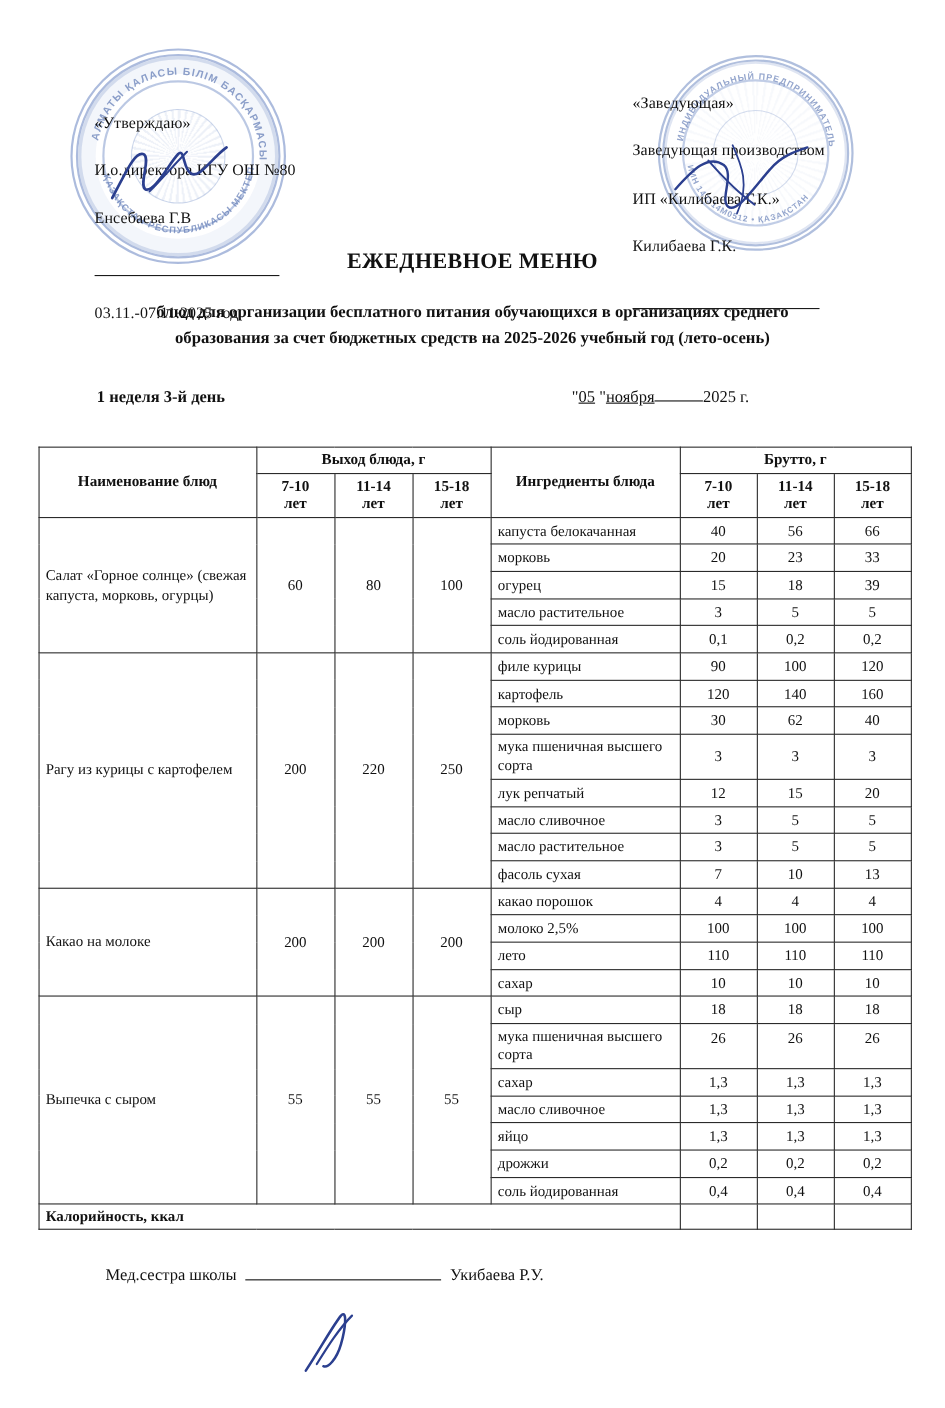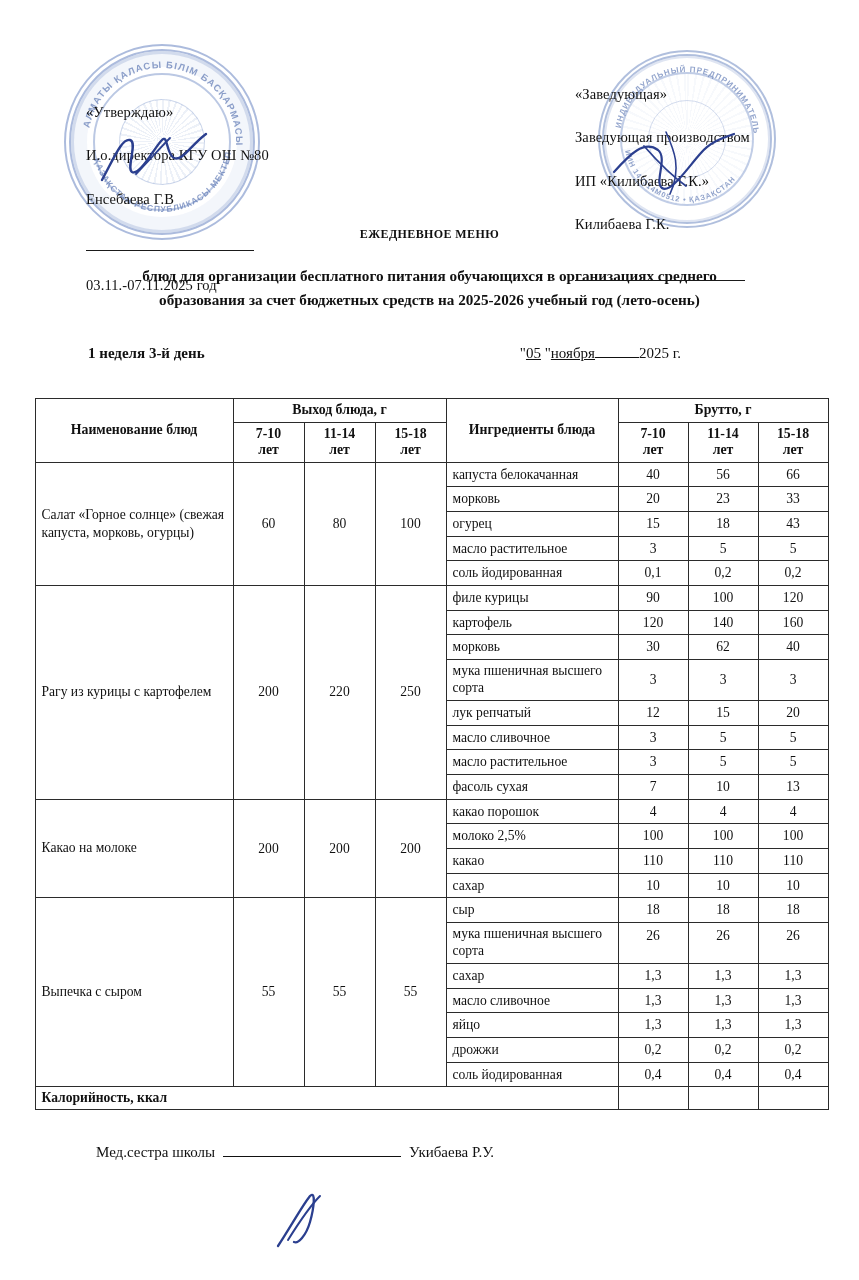--- a/index.html
+++ b/index.html
@@ -101,21 +101,21 @@
     z-index:2; opacity:.68; pointer-events:none;
   }
   .handsig { position:absolute; z-index:4; pointer-events:none; }
   .handsig-1 { left:96px; top:128px; }
   .handsig-2 { left:610px; top:128px; }
   .handsig-3 { left:268px; top:1192px; }
 
   
   .title-block { text-align:center; margin-top: 12px; }
   .doc-title {
-    font-size: 12px;
+    font-size: 20px;
     font-weight: bold;
     letter-spacing: .4px;
   }
   .doc-subtitle {
     font-size: 15.2px;
     font-weight: bold;
     line-height: 1.55;
     margin: 22px auto 0;
     width: 690px;
   }
@@ -330,21 +330,21 @@
         <tr>
           <td class="ingr">морковь</td>
           <td class="gnum">20</td>
           <td class="gnum">23</td>
           <td class="gnum">33</td>
         </tr>
         <tr>
           <td class="ingr">огурец</td>
           <td class="gnum">15</td>
           <td class="gnum">18</td>
-          <td class="gnum">43</td>
+          <td class="gnum">39</td>
         </tr>
         <tr>
           <td class="ingr">масло растительное</td>
           <td class="gnum">3</td>
           <td class="gnum">5</td>
           <td class="gnum">5</td>
         </tr>
         <tr>
           <td class="ingr">соль йодированная</td>
           <td class="gnum">0,1</td>
@@ -413,21 +413,21 @@
           <td class="gnum">4</td>
           <td class="gnum">4</td>
         </tr>
         <tr>
           <td class="ingr">молоко 2,5%</td>
           <td class="gnum">100</td>
           <td class="gnum">100</td>
           <td class="gnum">100</td>
         </tr>
         <tr>
-          <td class="ingr">какао</td>
+          <td class="ingr">лето</td>
           <td class="gnum">110</td>
           <td class="gnum">110</td>
           <td class="gnum">110</td>
         </tr>
         <tr>
           <td class="ingr">сахар</td>
           <td class="gnum">10</td>
           <td class="gnum">10</td>
           <td class="gnum">10</td>
         </tr>

